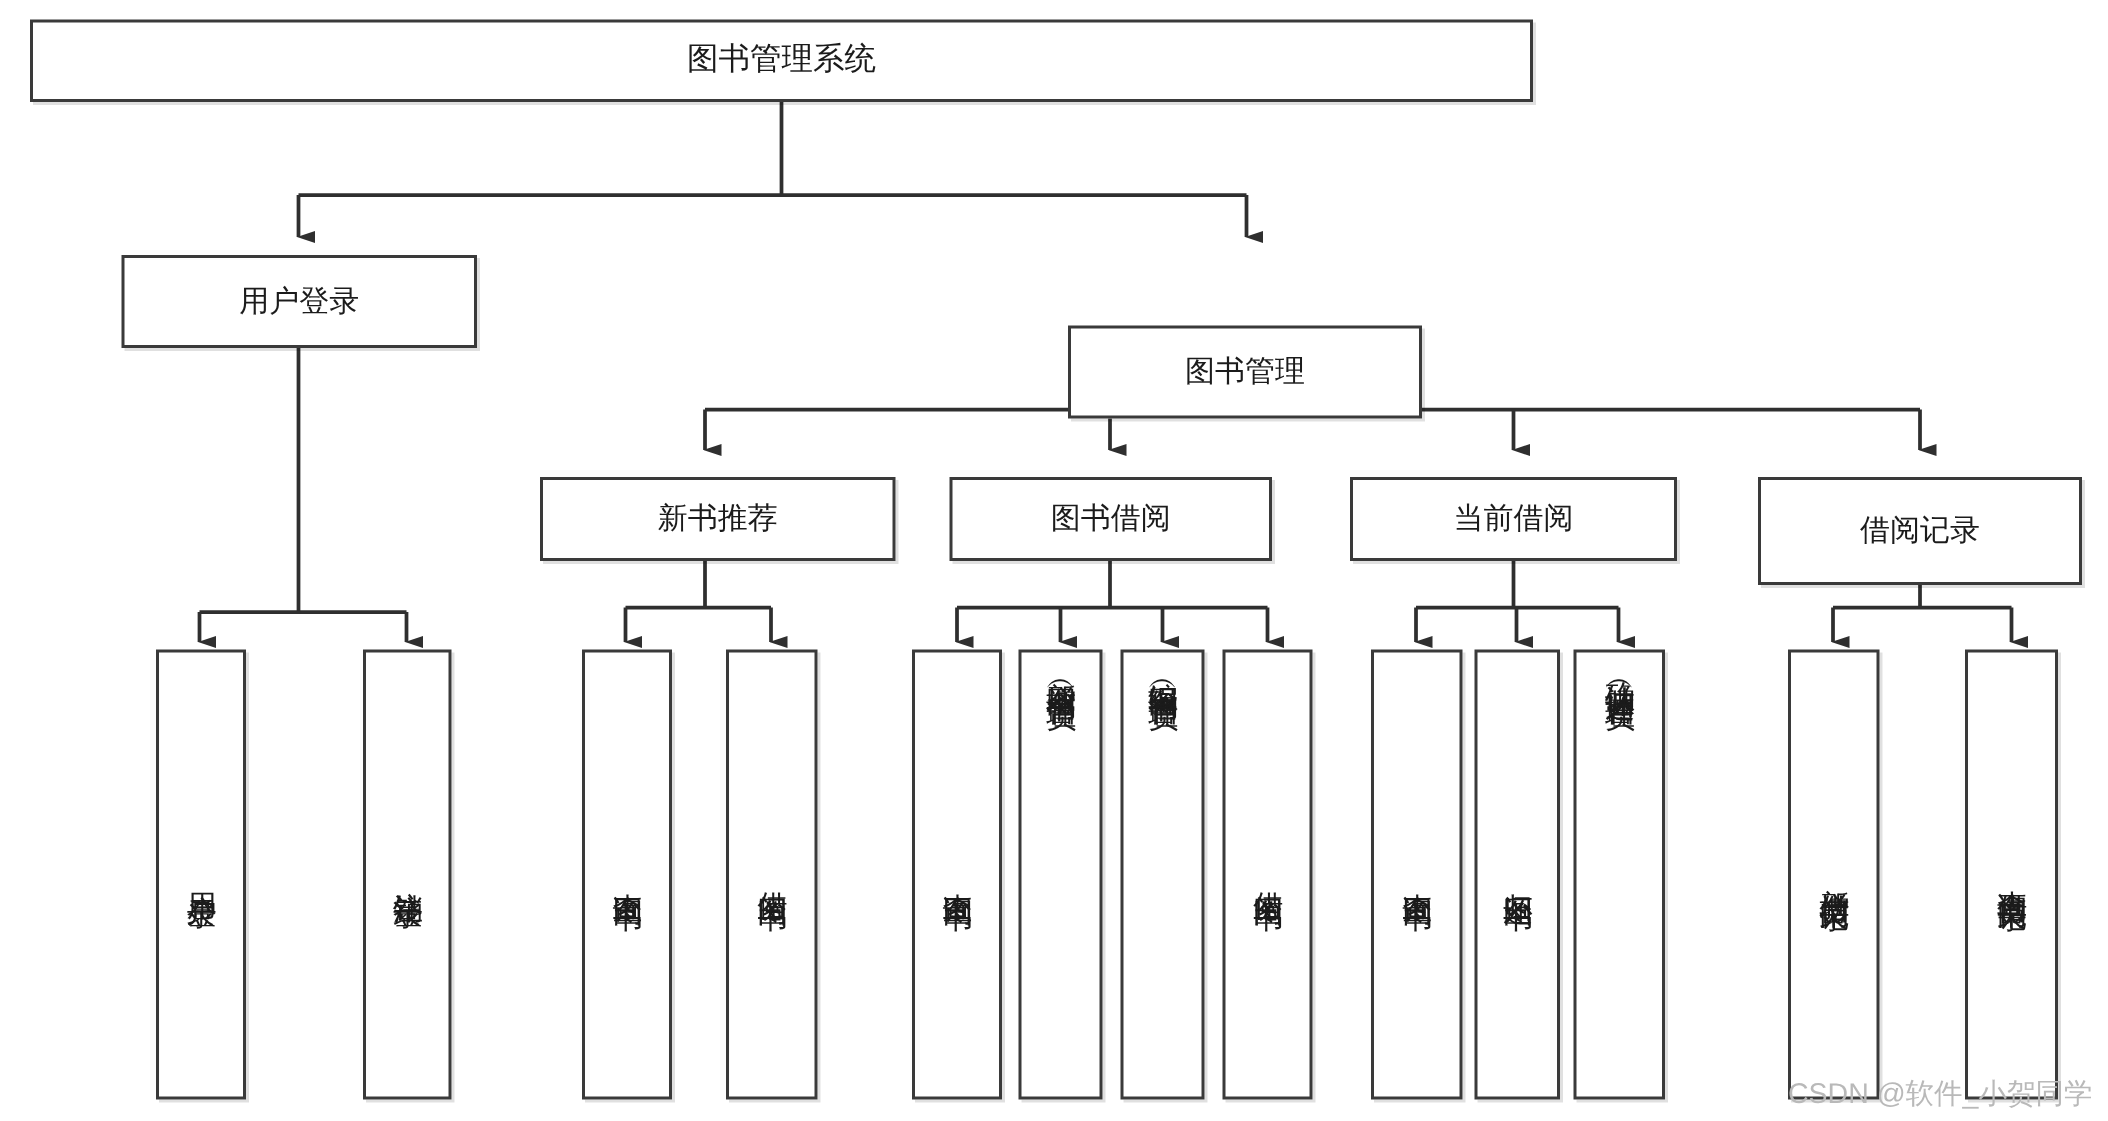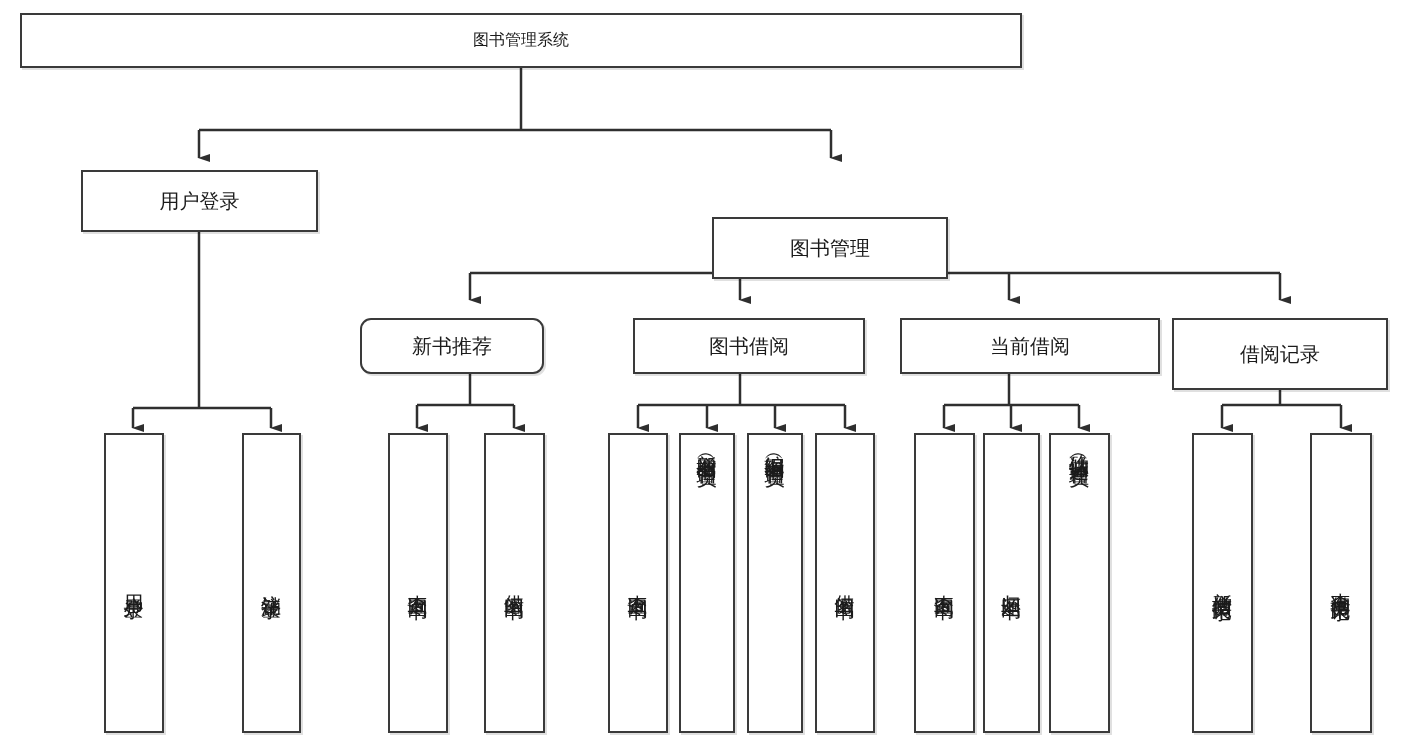--- a/index.html
+++ b/index.html
@@ -35,21 +35,21 @@
     justify-content: center;
     color: #1b1b1b;
     line-height: 1.15;
     box-shadow: 2px 2px 0 rgba(0,0,0,0.12);
   }
   .node .label {
     display: block;
     text-align: center;
     white-space: pre;
   }
-  .node.root { font-size: 16px; }
+  .node.root { font-size: 21px; }
   .node.level2 { font-size: 20px; }
   .node.level3 { font-size: 20px; }
   .node.leaf {
     font-size: 20px;
     align-items: flex-start;
     justify-content: center;
     padding-top: 4px;
   }
   .node.leaf.mid {
     align-items: center;
@@ -128,27 +128,27 @@
     <span class="label">图书管理系统</span>
   </div>
 
   <div class="node level2" style="left:81px; top:170px; width:237px; height:62px;">
     <span class="label">用户登录</span>
   </div>
   <div class="node level2" style="left:712px; top:170px; width:236px; height:62px;margin-top:47px;">
     <span class="label">图书管理</span>
   </div>
 
-  <div class="node level3" style="left:360px; top:318px; width:184px; height:56px;border-radius:11px;">
+  <div class="node level3" style="left:360px; top:318px; width:237px; height:56px;">
     <span class="label">新书推荐</span>
   </div>
-  <div class="node level3" style="left:633px; top:318px; width:232px; height:56px;">
+  <div class="node level3" style="left:633px; top:318px; width:215px; height:56px;">
     <span class="label">图书借阅</span>
   </div>
-  <div class="node level3" style="left:900px; top:318px; width:260px; height:56px;justify-content:center;">
+  <div class="node level3" style="left:900px; top:318px; width:218px; height:56px;justify-content:center;">
     <span class="label">当前借阅</span>
   </div>
   <div class="node level3" style="left:1172px; top:318px; width:216px; height:72px;">
     <span class="label">借阅记录</span>
   </div>
 
   <div class="node leaf mid" style="left:104px; top:433px; width:60px; height:300px;">
     <span class="label">用户登录</span>
   </div>
   <div class="node leaf mid" style="left:242px; top:433px; width:59px; height:300px;">
@@ -185,14 +185,15 @@
     <span class="label">确认归还（管理员）</span>
   </div>
 
   <div class="node leaf mid" style="left:1192px; top:433px; width:61px; height:300px;">
     <span class="label">新增借阅记录</span>
   </div>
   <div class="node leaf mid" style="left:1310px; top:433px; width:62px; height:300px;">
     <span class="label">查询借阅记录</span>
   </div>
 
+  <div class="watermark" style="left:1192px; top:716px;">CSDN @软件_小贺同学</div>
 
 </div>
 
 </body></html>

